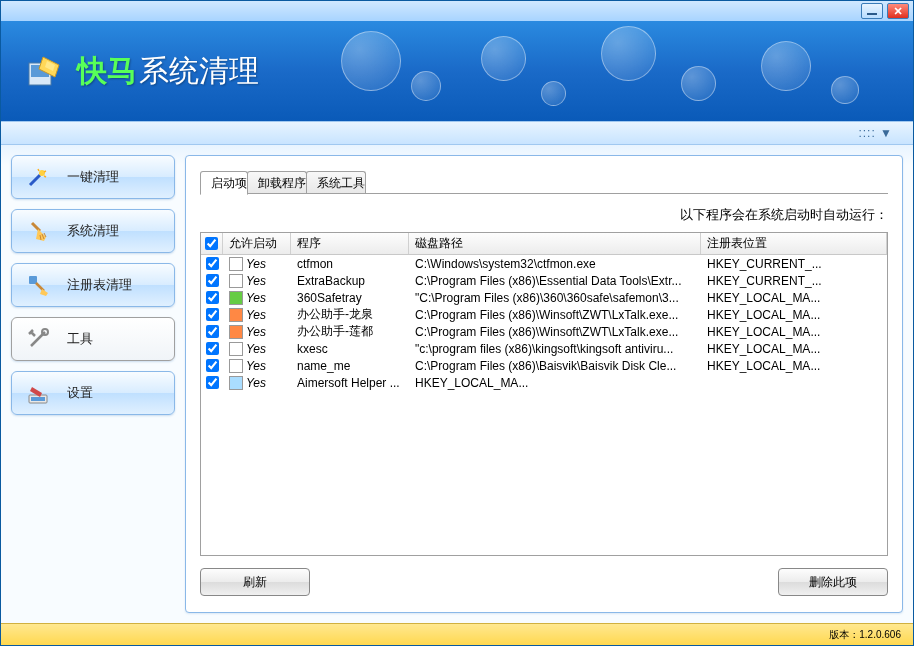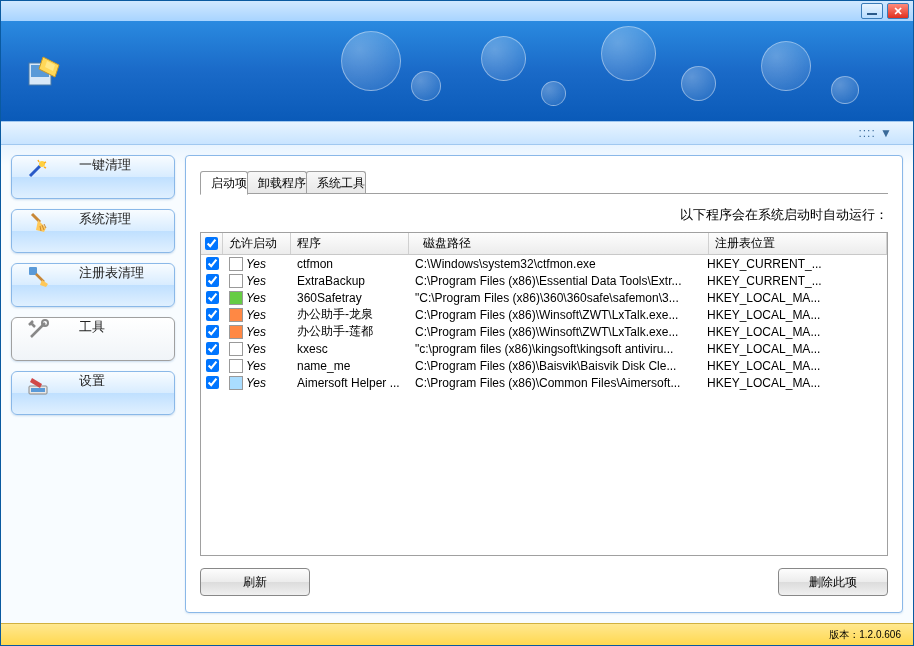--- a/index.html
+++ b/index.html
@@ -15,36 +15,36 @@
 .bubble { position: absolute; border: 1px solid rgba(255,255,255,0.4); border-radius: 50%; background: radial-gradient(circle at 30% 30%, rgba(255,255,255,0.3), rgba(255,255,255,0.05)); }
 .logo-icon { width: 40px; height: 40px; margin-right: 12px; position: relative; }
 .logo-icon svg { width: 40px; height: 40px; }
 .app-title { display: flex; align-items: baseline; }
 .app-title .brand { color: #58ff58; font-size: 30px; font-weight: bold; text-shadow: 1px 1px 2px rgba(0,0,0,0.3); }
 .app-title .sub { color: #fff; font-size: 30px; margin-left: 2px; text-shadow: 1px 1px 2px rgba(0,0,0,0.3); }
 .toolbar { height: 24px; background: linear-gradient(to bottom, #e8f4ff, #c8e4ff); border-top: 1px solid #a0c8f0; border-bottom: 1px solid #a0c8f0; display: flex; justify-content: flex-end; align-items: center; padding-right: 20px; color: #3a6a9a; }
 .toolbar .dots { letter-spacing: 1px; }
 .body { flex: 1; display: flex; background: linear-gradient(to bottom, #e8f4ff 0%, #f8fcff 20px); padding: 10px; gap: 10px; }
 .sidebar { width: 164px; display: flex; flex-direction: column; gap: 10px; }
-.nav-btn { height: 44px; border: 1px solid #8ab8e8; border-radius: 6px; background: linear-gradient(to bottom, #f8fcff 0%, #d8ecff 50%, #c0e0ff 51%, #e0f0ff 100%); display: flex; align-items: flex-start; padding-left: 14px; gap: 29px; cursor: pointer; box-shadow: 0 1px 2px rgba(100,150,200,0.3); }
+.nav-btn { height: 44px; border: 1px solid #8ab8e8; border-radius: 6px; background: linear-gradient(to bottom, #f8fcff 0%, #d8ecff 50%, #c0e0ff 51%, #e0f0ff 100%); display: flex; align-items: center; padding-left: 14px; gap: 17px; cursor: pointer; box-shadow: 0 1px 2px rgba(100,150,200,0.3); }
 .nav-btn.active { background: linear-gradient(to bottom, #ffffff 0%, #f0f4f8 100%); border-color: #a0a0a0; }
 .nav-icon { width: 24px; height: 24px; display: flex; align-items: center; justify-content: center; }
 .nav-label { font-size: 13px; color: #222; }
 .main { flex: 1; border: 1px solid #8ab8e8; border-radius: 4px; background: #fff; padding: 14px 14px 16px 14px; display: flex; flex-direction: column; box-shadow: 0 1px 2px rgba(100,150,200,0.2); }
 .tabs { display: flex; border-bottom: 1px solid #a0a0a0; height: 24px; }
 .tab { padding: 3px 0 0 10px; border: 1px solid #a0a0a0; border-bottom: none; margin-right: -1px; background: linear-gradient(to bottom, #f8f8f8, #e8e8e8); cursor: pointer; font-size: 12px; border-radius: 3px 3px 0 0; position: relative; top: 1px; height: 22px; }
 .tab.active { background: #fff; border-bottom: 1px solid #fff; top: 1px; height: 24px; }
 .description { margin: 12px 0 8px 4px; font-size: 13px; text-align: right; }
 .list { flex: 1; border: 1px solid #a0a0a0; background: #fff; overflow: hidden; }
 .list-header { display: flex; background: linear-gradient(to bottom, #fdfdfd, #ececec); border-bottom: 1px solid #c8c8c8; height: 22px; align-items: center; }
 .list-header .hcol { border-right: 1px solid #d0d0d0; padding: 0 6px; font-size: 12px; height: 100%; display: flex; align-items: center; overflow: hidden; white-space: nowrap; }
 .hcol.check { width: 22px; justify-content: center; padding: 0; }
 .col-allow { width: 68px; }
 .col-prog { width: 118px; }
-.col-path { width: 292px; margin-left: 8px; }
+.col-path { width: 292px; }
 .col-reg { flex: 1; border-right: none; }
 .list-body { }
 .row { display: flex; align-items: center; height: 17px; padding: 0; font-size: 12px; }
 .row .cell { padding: 0 6px; overflow: hidden; white-space: nowrap; text-overflow: ellipsis; }
 .cell.ccheck { width: 22px; display: flex; justify-content: center; padding: 0; }
 .cell.callow { width: 68px; display: flex; align-items: center; gap: 3px; font-style: italic; }
 .cell.cprog { width: 118px; }
 .cell.cpath { width: 292px; }
 .cell.creg { flex: 1; }
 .mini-icon { width: 14px; height: 14px; display: inline-block; border: 1px solid #999; background: #fff; flex-shrink: 0; }
@@ -76,20 +76,24 @@
     <span class="bubble" style="width:50px;height:50px;top:20px;left:760px"></span>
     <span class="bubble" style="width:28px;height:28px;top:55px;left:830px"></span>
     <div class="logo-icon">
       <svg viewBox="0 0 40 40">
           <rect x="4" y="12" width="22" height="22" fill="#d8e8f8" stroke="#4a7aa8"></rect>
           <rect x="6" y="14" width="18" height="12" fill="#5a9ad8"></rect>
           <path d="M18 6 L34 14 L30 26 L14 18 Z" fill="#ffd858" stroke="#c89828"></path>
           <path d="M22 10 L30 14 L28 20 L20 16 Z" fill="#ffe888"></path>
         </svg>
     </div>
+    <div class="app-title">
+      <span class="brand">快马</span>
+      <span class="sub">系统清理</span>
+    </div>
   </div>
 
   <div class="toolbar">
     <span class="dots">:::: ▼</span>
   </div>
 
   <div class="body">
     <div class="sidebar">
       <div class="nav-btn">
         <span class="nav-icon">
@@ -249,21 +253,20 @@
             </div>
             <div class="row">
               <div class="cell ccheck">
                 <input type="checkbox" checked="" style="">
               </div>
               <div class="cell callow">
                 <span class="mini-icon" style="background:#adf"></span>
                 <span>Yes</span>
               </div>
               <div class="cell cprog">Aimersoft Helper ...</div>
-              <div class="cell cpath">C:\Program Files (x86)\Common Files\Aimersoft...</div>
               <div class="cell creg">HKEY_LOCAL_MA...</div>
             </div>
           </div>
       </div>
 
       <div class="actions">
         <button class="btn">刷新</button>
         <button class="btn">删除此项</button>
       </div>
     </div>

